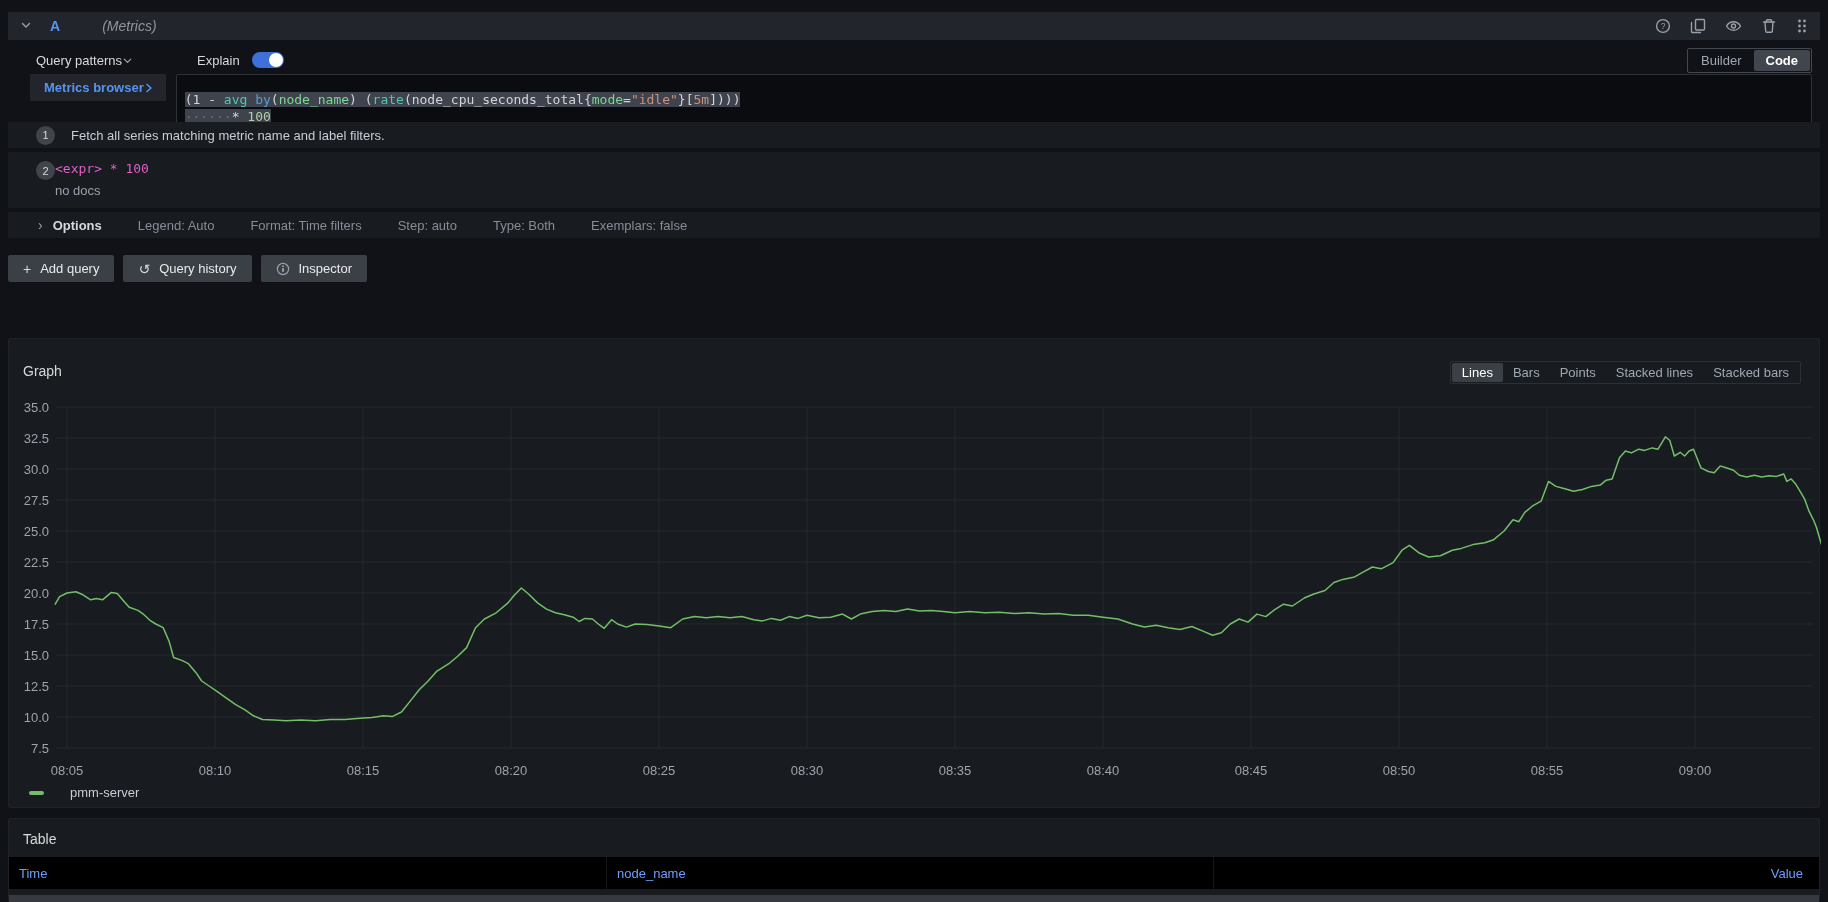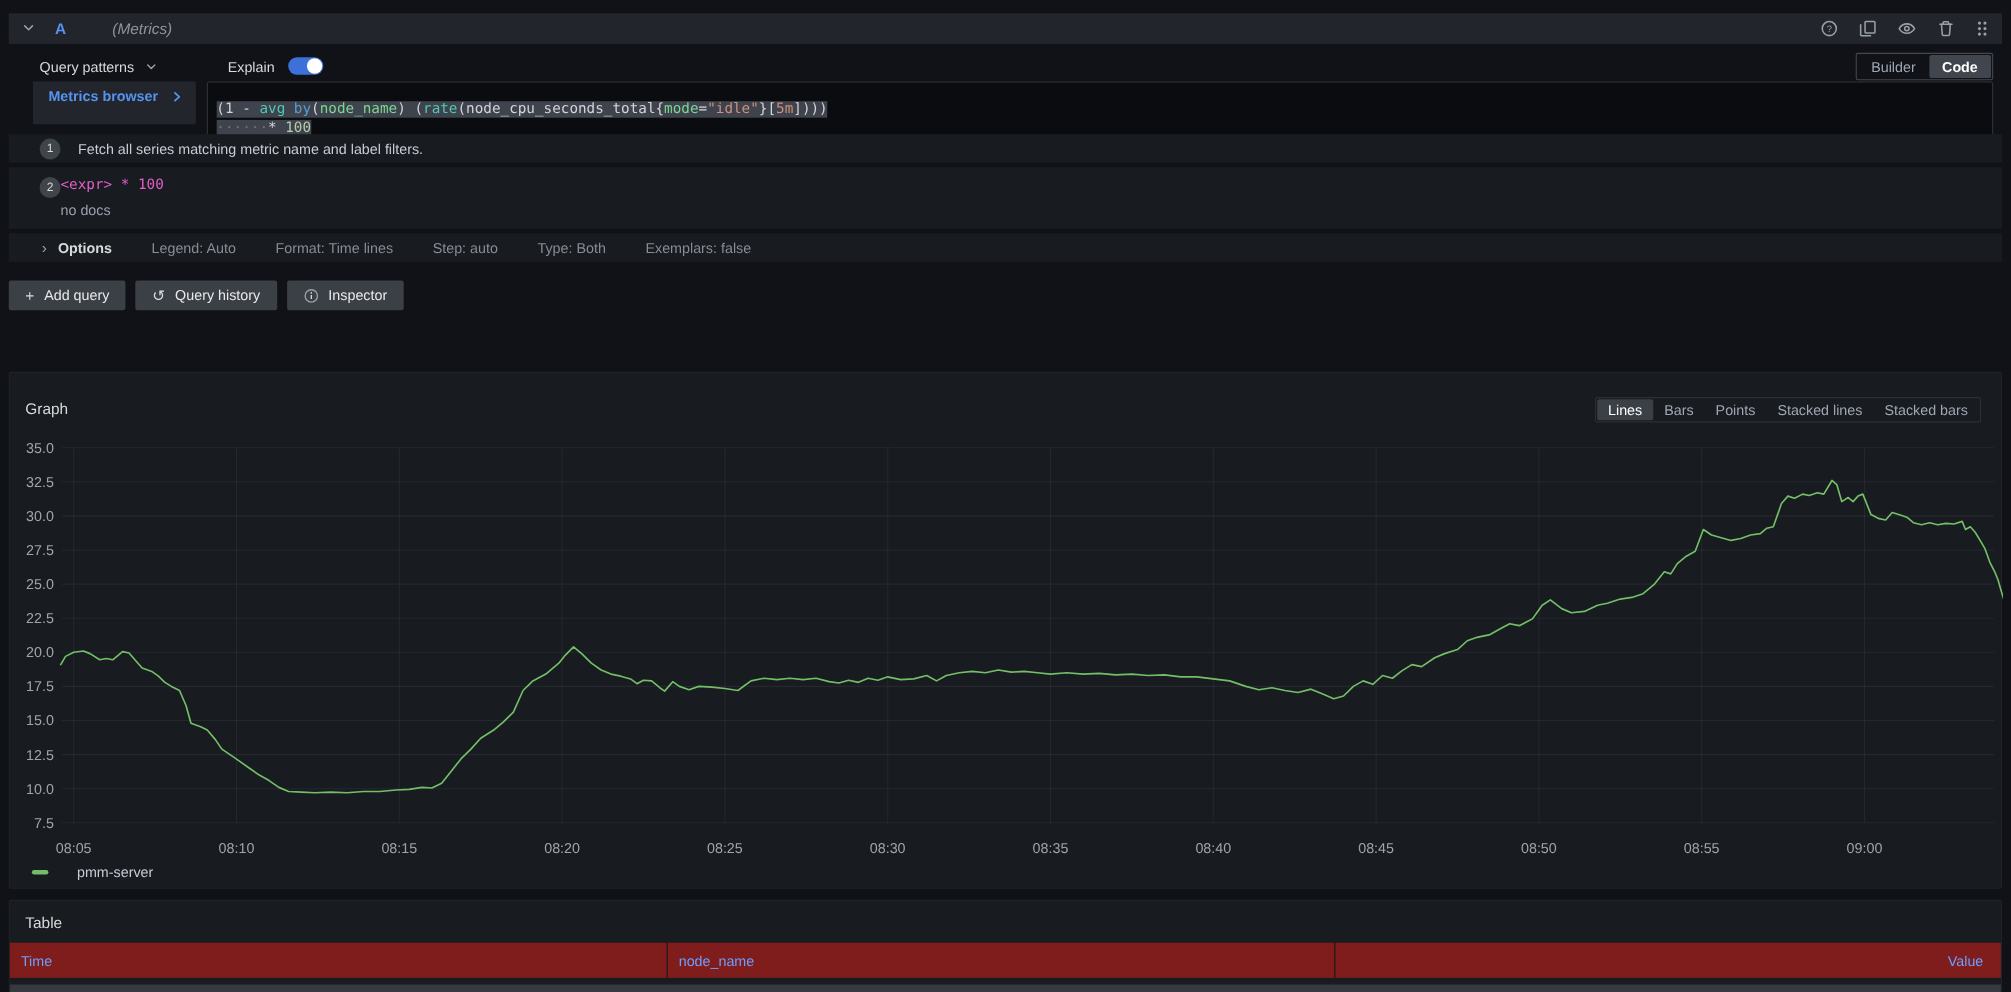--- a/index.html
+++ b/index.html
@@ -11,31 +11,31 @@
     background:#22252b; display:flex; align-items:center; padding:0 12px; }
   .qheader .refid { color:#5794f2; font-weight:bold; font-size:14px; margin-left:18px; }
   .qheader .dshint { color:#8f949d; font-style:italic; font-size:14px; margin-left:42px; }
   .hicons { margin-left:auto; display:flex; align-items:center; gap:19px; }
   .hicons svg { display:block; }
   .icon-stroke { stroke:#9aa0a8; fill:none; stroke-width:1.4; stroke-linecap:round; stroke-linejoin:round; }
   .chev { display:inline-block; }
 
   .qtoolbar { position:absolute; left:8px; top:46px; width:1812px; height:28px;
     display:flex; align-items:center; }
-  .qpatterns { margin-left:28px; display:flex; align-items:center; gap:10px; color:#d8d9da; cursor:pointer; }
+  .qpatterns { margin-left:28px; display:flex; align-items:center; color:#d8d9da; cursor:pointer; }
   .explain-wrap { margin-left:64px; display:flex; align-items:center; gap:12px; }
   .toggle { width:32px; height:16px; border-radius:9px; background:#3d71d9; position:relative; cursor:pointer; }
   .toggle .knob { position:absolute; right:1px; top:1px; width:14px; height:14px; border-radius:50%; background:#fff; }
   .mode-group { margin-left:auto; margin-right:8px; display:flex; border:1px solid #44474e; border-radius:2px; padding:1px; }
   .mode-group .mode { padding:3px 12px; color:#9fa7b3; cursor:pointer; font-size:13px; }
   .mode-group .mode.active { background:#41454d; color:#fff; border-radius:2px; font-weight:700; }
 
   .qeditor { position:absolute; left:30px; top:74px; width:1782px; display:flex; align-items:flex-start; }
-  .mbrowser { background:#22252b; color:#5794f2; font-weight:700; padding:6px 12px 18px 14px;
-    display:flex; gap:12px; align-items:center; cursor:pointer; white-space:nowrap; }
+  .mbrowser { background:#22252b; color:#5794f2; font-weight:700; padding:6px 12px 6px 14px;
+    display:flex; gap:0; align-items:center; cursor:pointer; white-space:nowrap; }
   .codebox { flex:1; margin-left:10px; background:#0b0c0f; border:1px solid #2e3238; border-radius:2px;
     padding:16px 8px; min-height:44px; font-family:"DejaVu Sans Mono","Liberation Mono",monospace; font-size:13px; line-height:17px; }
   .code-line { white-space:pre; }
   .code-line .sel { background:#3e434e; }
   .tk-p   { color:#d4d4d4; }
   .tk-mtr { color:#d4d4d4; }
   .tk-fn  { color:#4ec9b0; }
   .tk-kw  { color:#569cd6; }
   .tk-lbl { color:#7bd88f; }
   .tk-str { color:#ce9178; }
@@ -78,21 +78,21 @@
   #graph-svg .grid { stroke:rgba(204,204,220,0.07); stroke-width:1; }
   #graph-svg .axis { fill:#9fa3ad; font-size:13px; font-family:"Liberation Sans","DejaVu Sans",sans-serif; }
   .legend { position:absolute; left:20px; top:446px; display:flex; align-items:center; gap:26px; cursor:pointer; }
   .legend .swatch { width:15px; height:4px; border-radius:2px; }
   .legend .lname { color:#c7ccd6; }
 
   
   .table-panel { position:absolute; left:8px; top:818px; width:1812px; height:84px;
     background:#181b1f; border:1px solid #1f2226; border-radius:2px; }
   .table-panel .panel-title { top:12px; }
-  .thead { position:absolute; left:0; top:38px; width:1810px; height:32px; background:#7f1d1d; display:flex; }
+  .thead { position:absolute; left:0; top:38px; width:1810px; height:32px; background:#000000; display:flex; }
   .th { display:flex; align-items:center; color:#6e9fff; padding:0 10px; cursor:pointer; }
   .th-time { width:598px; border-right:1px solid #141619; }
   .th-node { width:607px; border-right:1px solid #141619; }
   .th-value { flex:1; justify-content:flex-end; padding-right:16px; }
   .partial-row { position:absolute; left:0; top:76px; width:1810px; height:8px; background:#36393f; }
 </style>
 </head>
 <body>
 
 <div class="qheader">
@@ -190,21 +190,21 @@
     </span>
   </div>
 </div>
 
 <div class="optsrow">
   <span style="display:flex;align-items:center;gap:0;">
     <span class="opts-chevron">›</span>
     <span class="opt-label">Options</span>
   </span>
   <span class="meta">Legend: Auto</span>
-  <span class="meta">Format: Time lines</span>
+  <span class="meta">Format: Time filters</span>
   <span class="meta">Step: auto</span>
   <span class="meta">Type: Both</span>
   <span class="meta">Exemplars: false</span>
 </div>
 
 <div class="actions">
   <button class="btn">
     <span class="bicon">+</span>
     <span>Add query</span>
   </button>

